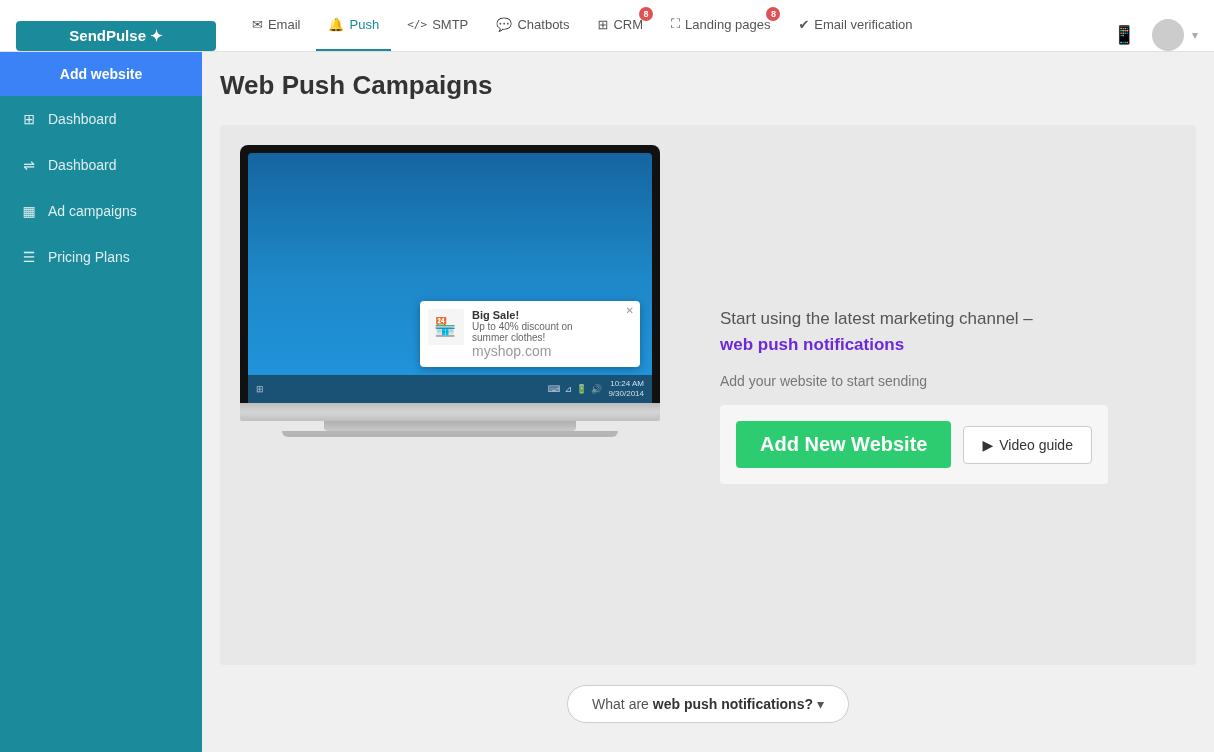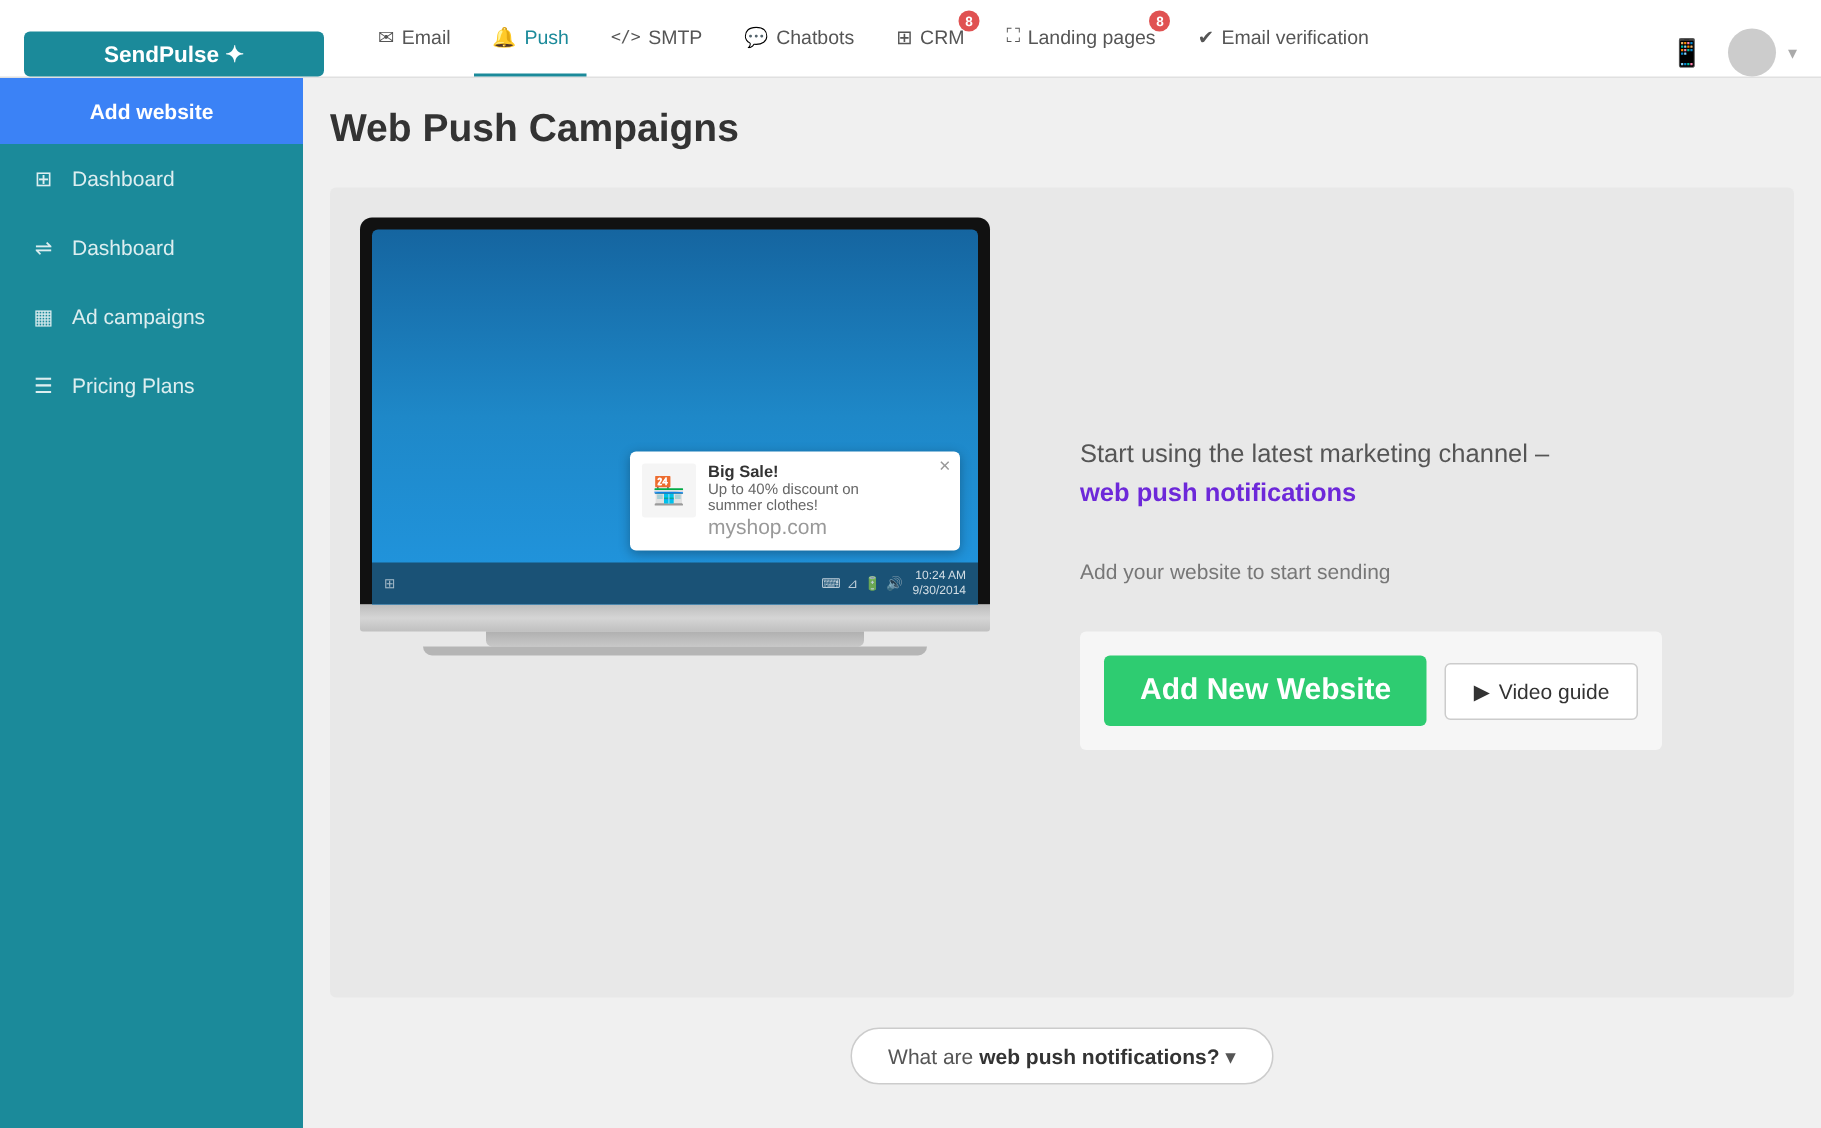--- a/index.html
+++ b/index.html
@@ -263,21 +263,21 @@
       height: 6px;
       background: #b5b5b5;
       border-radius: 0 0 6px 6px;
     }
 
     
     .right-content {
       flex: 1;
       display: flex;
       flex-direction: column;
-      gap: 32px;
+      gap: 16px;
       padding-left: 20px;
     }
     .promo-text {
       font-size: 17px;
       color: #555;
       line-height: 1.5;
     }
     .promo-text strong {
       color: #6d28d9;
       font-weight: 700;

